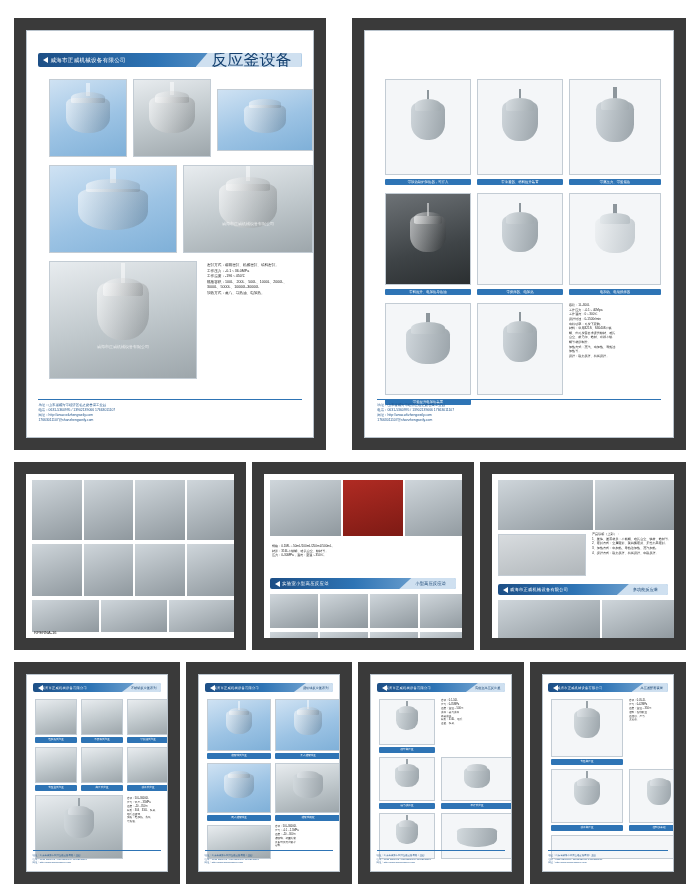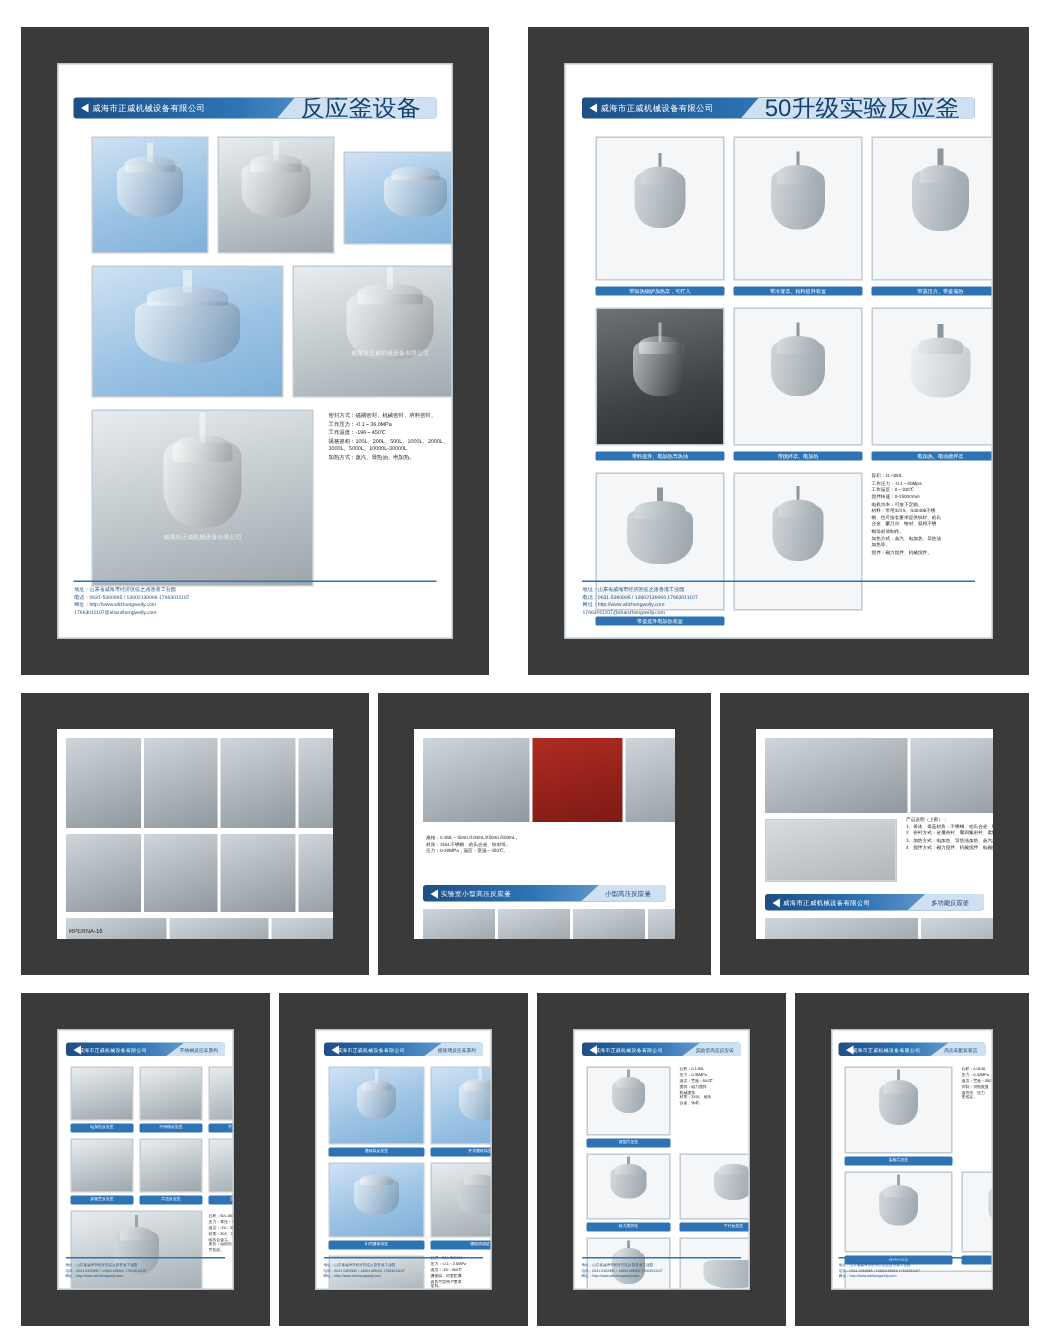--- a/index.html
+++ b/index.html
@@ -13,21 +13,21 @@
     position: relative;
     width: 700px; height: 896px;
     background: #ffffff;
     overflow: hidden;
   }
 
   
   .panel {
     position: absolute;
     background: #3a3a3a;
-    padding: 24px;
+    padding: 12px;
   }
   .page {
     width: 100%; height: 100%;
     background: #ffffff;
     position: relative;
     overflow: hidden;
   }
   .page.bordered { border: 1px solid #b9c3cc; }
 
   
@@ -230,27 +230,20 @@
         <div class="row">电话：0631-5360995 / 13902139066  17663011107</div>
         <div class="row">网址：http://www.wlizhengweily.com</div>
         <div class="row">17663011107@shanzhengweily.com</div>
       </div>
     </div>
   </div>
 
   <div class="panel" style="left:352px; top:18px; width:334px; height:432px;">
     <div class="page bordered">
 
-      <div class="hdr" style="top:22px;">
-        <span class="tri"></span>
-        <span class="co">威海市正威机械设备有限公司</span>
-        <span class="ttlwrap">
-            <span>50升级实验反应釜</span>
-          </span>
-      </div>
 
       <div class="ph white" style="left:20px; top:48px; width:86px; height:96px;">
         <div class="vessel" style="width:34px;height:60px;background:none;">
           <div class="stem" style="background:#8d969c;"></div>
           <div class="lid" style="background:linear-gradient(100deg,#d7dde1,#a2abb0);"></div>
           <div class="body" style="background:linear-gradient(100deg,#cfd6db,#9aa3a9);"></div>
         </div>
       </div>
       <div class="capbar" style="left:20px; top:148px; width:86px;">带加热锅炉加热器，可打入</div>
 

